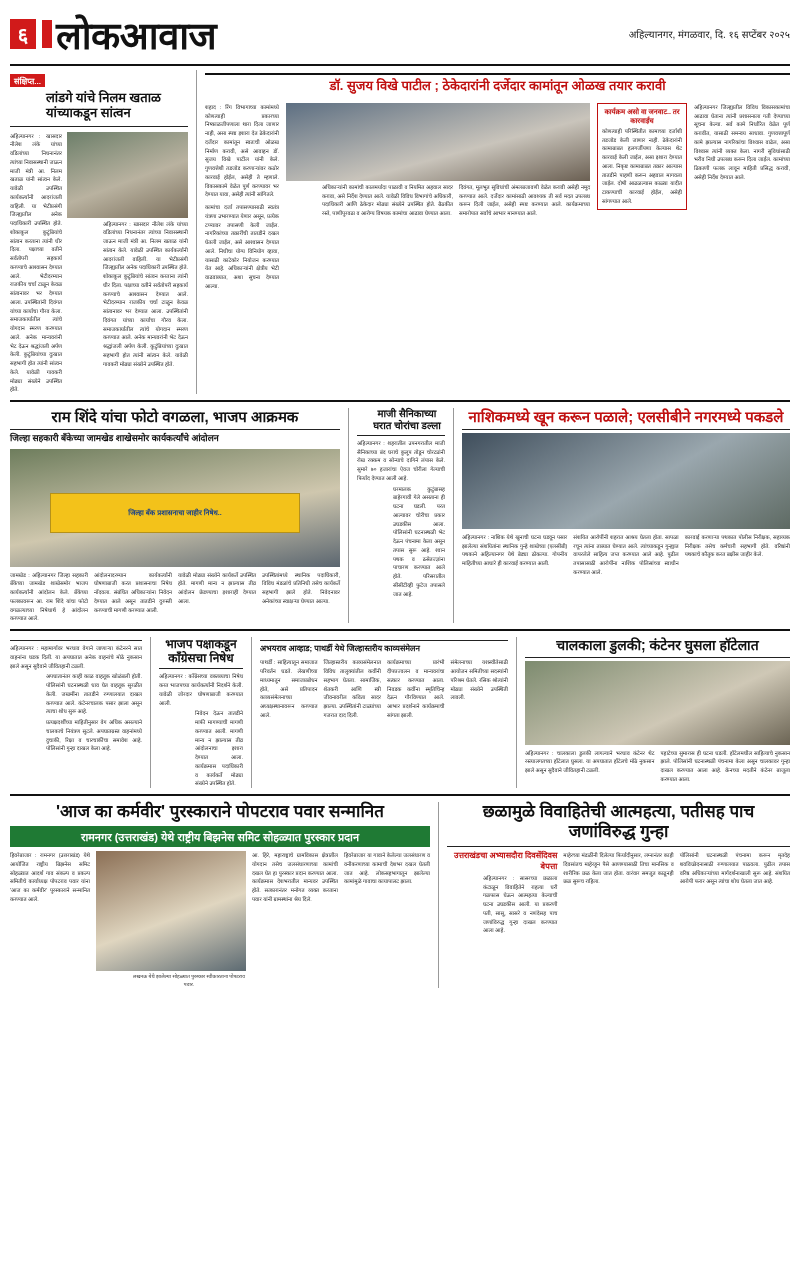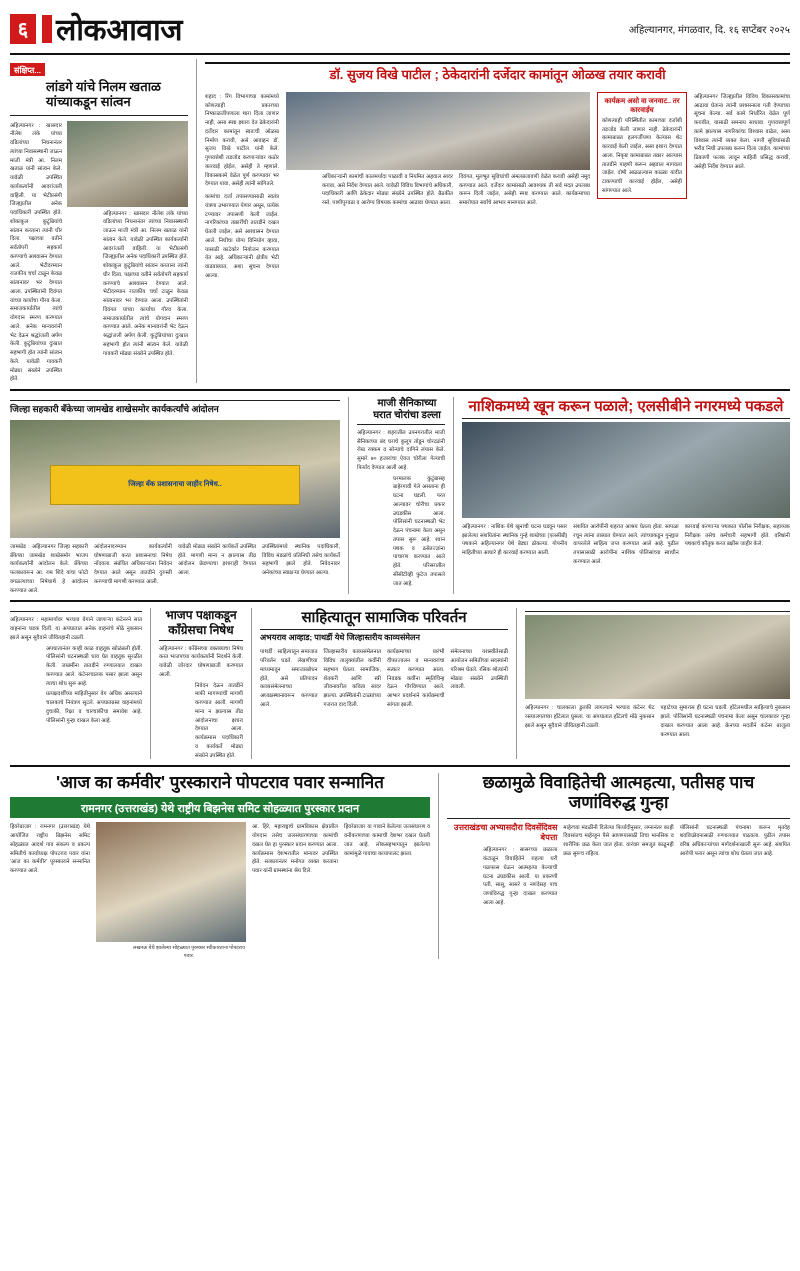--- a/index.html
+++ b/index.html
@@ -14,21 +14,21 @@
   .page { width:800px; height:1271px; position:relative; padding:8px 10px; }
 
   
   .masthead { display:flex; align-items:center; border-bottom:2px solid #111; padding-bottom:4px; }
   .page-num-box {
     background:#d11a1a; color:#fff; font-weight:bold; font-size:20px;
     width:26px; height:30px; display:flex; align-items:center; justify-content:center;
     margin-right:6px;
   }
   .logo-mark { width:10px; height:28px; background:#d11a1a; margin-right:4px; }
-  .logo-text { font-size:30px; font-weight:bold; letter-spacing:-0.5px; }
+  .logo-text { font-size:38px; font-weight:bold; letter-spacing:-0.5px; }
   .masthead-right { margin-left:auto; font-size:10px; color:#222; }
 
   
   .rule { border-top:1px solid #222; margin:5px 0; }
   .rule-thick { border-top:2px solid #111; margin:6px 0; }
   .vrule { border-left:1px solid #999; }
 
   .hl { font-weight:bold; line-height:1.18; }
   .body-text {
     font-size:5.4px; line-height:1.62; text-align:justify; color:#1a1a1a;
@@ -144,20 +144,21 @@
         </div>
       </div>
     </div>
   </div>
 
   <div class="rule-thick"></div>
 
   <div class="sec">
 
     <div style="width:330px;">
+      <div class="hl hl-2 center">राम शिंदे यांचा फोटो वगळला, भाजप आक्रमक</div>
       <div class="rule" style="margin:3px 0;"></div>
       <div class="subhead">जिल्हा सहकारी बँकेच्या जामखेड शाखेसमोर कार्यकर्त्यांचे आंदोलन</div>
       <div class="banner-photo mt4">
         <div class="banner-strip">जिल्हा बँक प्रशासनाचा जाहीर निषेध..</div>
       </div>
       <div style="display:flex; gap:6px;" class="mt4">
         <div class="body-text" style="flex:1;">जामखेड : अहिल्यानगर जिल्हा सहकारी बँकेच्या जामखेड शाखेसमोर भाजप कार्यकर्त्यांनी आंदोलन केले. बँकेच्या फलकावरून आ. राम शिंदे यांचा फोटो वगळल्याच्या निषेधार्थ हे आंदोलन करण्यात आले.</div>
         <div class="body-text" style="flex:1;">आंदोलनादरम्यान कार्यकर्त्यांनी घोषणाबाजी करत प्रशासनाचा निषेध नोंदवला. संबंधित अधिकाऱ्यांना निवेदन देण्यात आले असून तातडीने दुरुस्ती करण्याची मागणी करण्यात आली.</div>
         <div class="body-text" style="flex:1;">यावेळी मोठ्या संख्येने कार्यकर्ते उपस्थित होते. मागणी मान्य न झाल्यास तीव्र आंदोलन छेडण्याचा इशाराही देण्यात आला.</div>
         <div class="body-text" style="flex:1;">उपस्थितांमध्ये स्थानिक पदाधिकारी, विविध मंडळांचे प्रतिनिधी तसेच कार्यकर्ते सहभागी झाले होते. निवेदनावर अनेकांच्या स्वाक्षऱ्या घेण्यात आल्या.</div>
@@ -203,34 +204,34 @@
     <div style="width:84px;">
       <div class="hl center" style="font-size:12px;">भाजप पक्षाकडून काँग्रेसचा निषेध</div>
       <div class="rule" style="margin:3px 0;"></div>
       <div class="body-text">अहिल्यानगर : काँग्रेसच्या वक्तव्याचा निषेध करत भाजपच्या कार्यकर्त्यांनी निदर्शने केली. यावेळी जोरदार घोषणाबाजी करण्यात आली.</div>
       <div class="body-text mt2">निवेदन देऊन तातडीने माफी मागण्याची मागणी करण्यात आली. मागणी मान्य न झाल्यास तीव्र आंदोलनाचा इशारा देण्यात आला. कार्यक्रमास पदाधिकारी व कार्यकर्ते मोठ्या संख्येने उपस्थित होते.</div>
     </div>
 
     <div class="vrule"></div>
 
     <div style="width:248px;">
-      <div class="hl hl-2 center">साहित्यातून सामाजिक परिवर्तन</div>
       <div class="rule" style="margin:3px 0;"></div>
       <div class="subhead" style="font-size:8px;">अभयराव आव्हाड; पाथर्डी येथे जिल्हास्तरीय काव्यसंमेलन</div>
       <div style="display:flex; gap:6px;" class="mt4">
         <div class="body-text" style="flex:1;">पाथर्डी : साहित्यातून समाजात परिवर्तन घडते. लेखणीच्या माध्यमातून समाजप्रबोधन होते, असे प्रतिपादन काव्यसंमेलनाच्या अध्यक्षस्थानावरून करण्यात आले.</div>
         <div class="body-text" style="flex:1;">जिल्हास्तरीय काव्यसंमेलनात विविध तालुक्यांतील कवींनी सहभाग घेतला. सामाजिक, शेतकरी आणि स्त्री जीवनावरील कविता सादर झाल्या. उपस्थितांनी टाळ्यांच्या गजरात दाद दिली.</div>
         <div class="body-text" style="flex:1;">कार्यक्रमाच्या प्रारंभी दीपप्रज्वलन व मान्यवरांचा सत्कार करण्यात आला. निवडक कवींना स्मृतिचिन्ह देऊन गौरविण्यात आले. आभार प्रदर्शनाने कार्यक्रमाची सांगता झाली.</div>
         <div class="body-text" style="flex:1;">संमेलनाच्या यशस्वीतेसाठी आयोजन समितीच्या सदस्यांनी परिश्रम घेतले. रसिक श्रोत्यांनी मोठ्या संख्येने उपस्थिती लावली.</div>
       </div>
     </div>
 
     <div class="vrule"></div>
 
     <div style="flex:1;">
+      <div class="hl center" style="font-size:14px;">चालकाला डुलकी; कंटेनर घुसला हॉटेलात</div>
       <div class="rule" style="margin:3px 0;"></div>
       <div class="photo p4"></div>
       <div style="display:flex; gap:6px;" class="mt4">
         <div class="body-text" style="flex:1;">अहिल्यानगर : चालकाला डुलकी लागल्याने भरधाव कंटेनर थेट रस्त्यालगतच्या हॉटेलात घुसला. या अपघातात हॉटेलचे मोठे नुकसान झाले असून सुदैवाने जीवितहानी टळली.</div>
         <div class="body-text" style="flex:1;">पहाटेच्या सुमारास ही घटना घडली. हॉटेलमधील साहित्याचे नुकसान झाले. पोलिसांनी घटनास्थळी पंचनामा केला असून चालकावर गुन्हा दाखल करण्यात आला आहे. क्रेनच्या मदतीने कंटेनर बाजूला करण्यात आला.</div>
       </div>
     </div>
   </div>
 
   <div class="rule-thick"></div>

